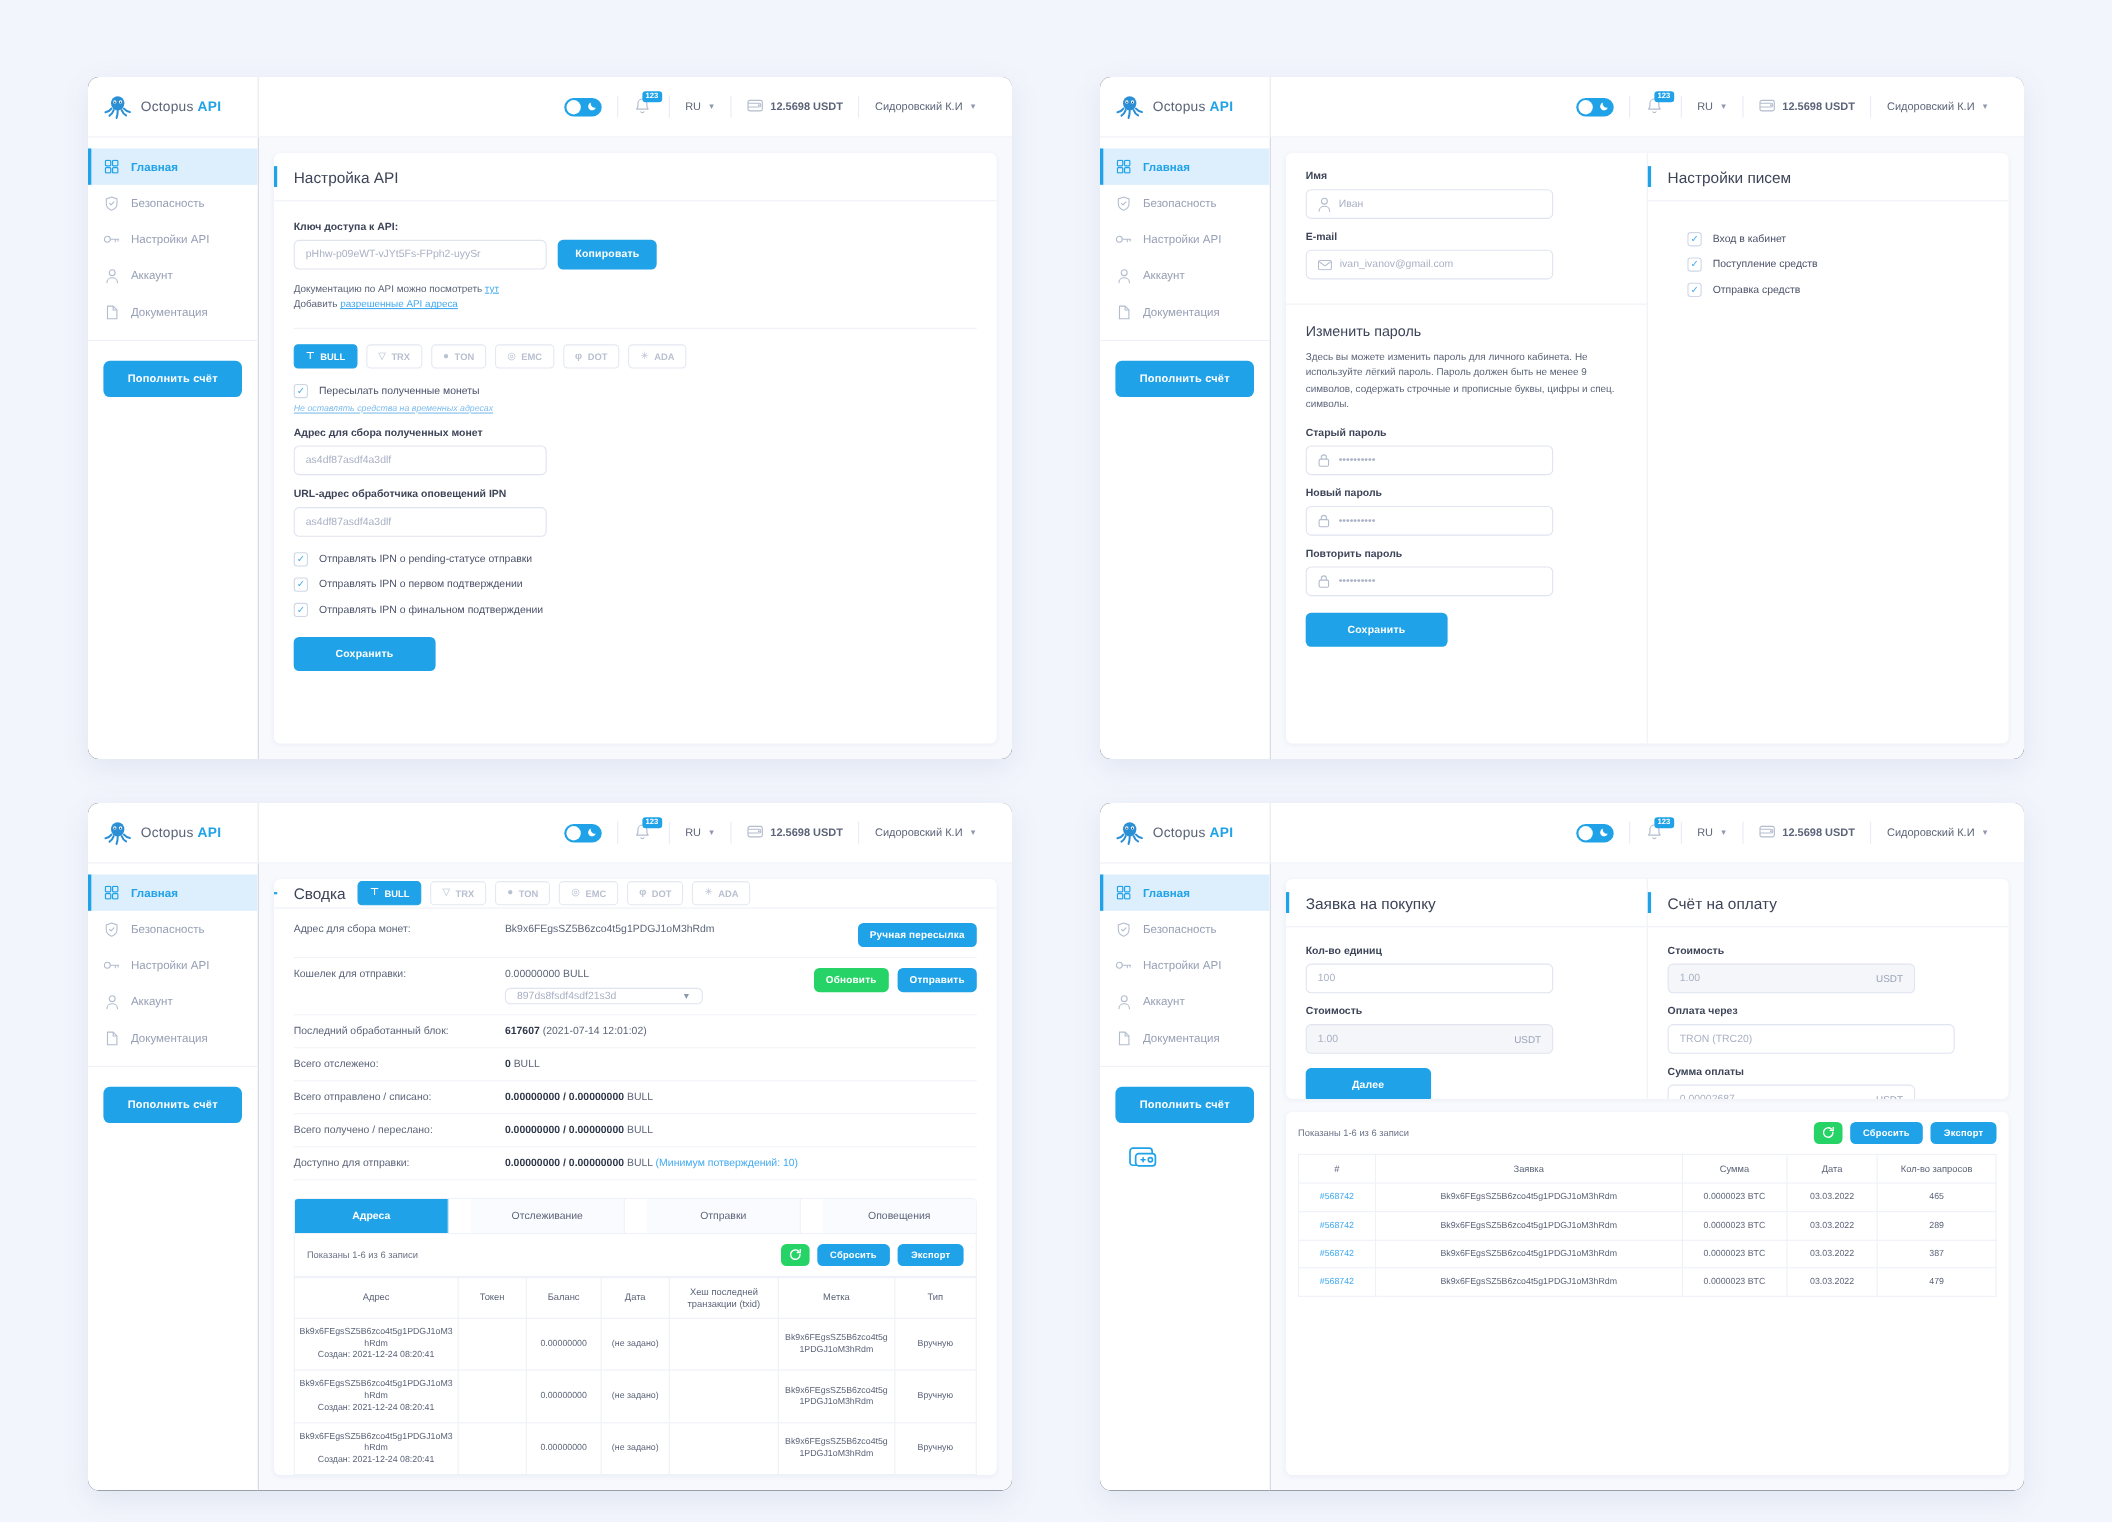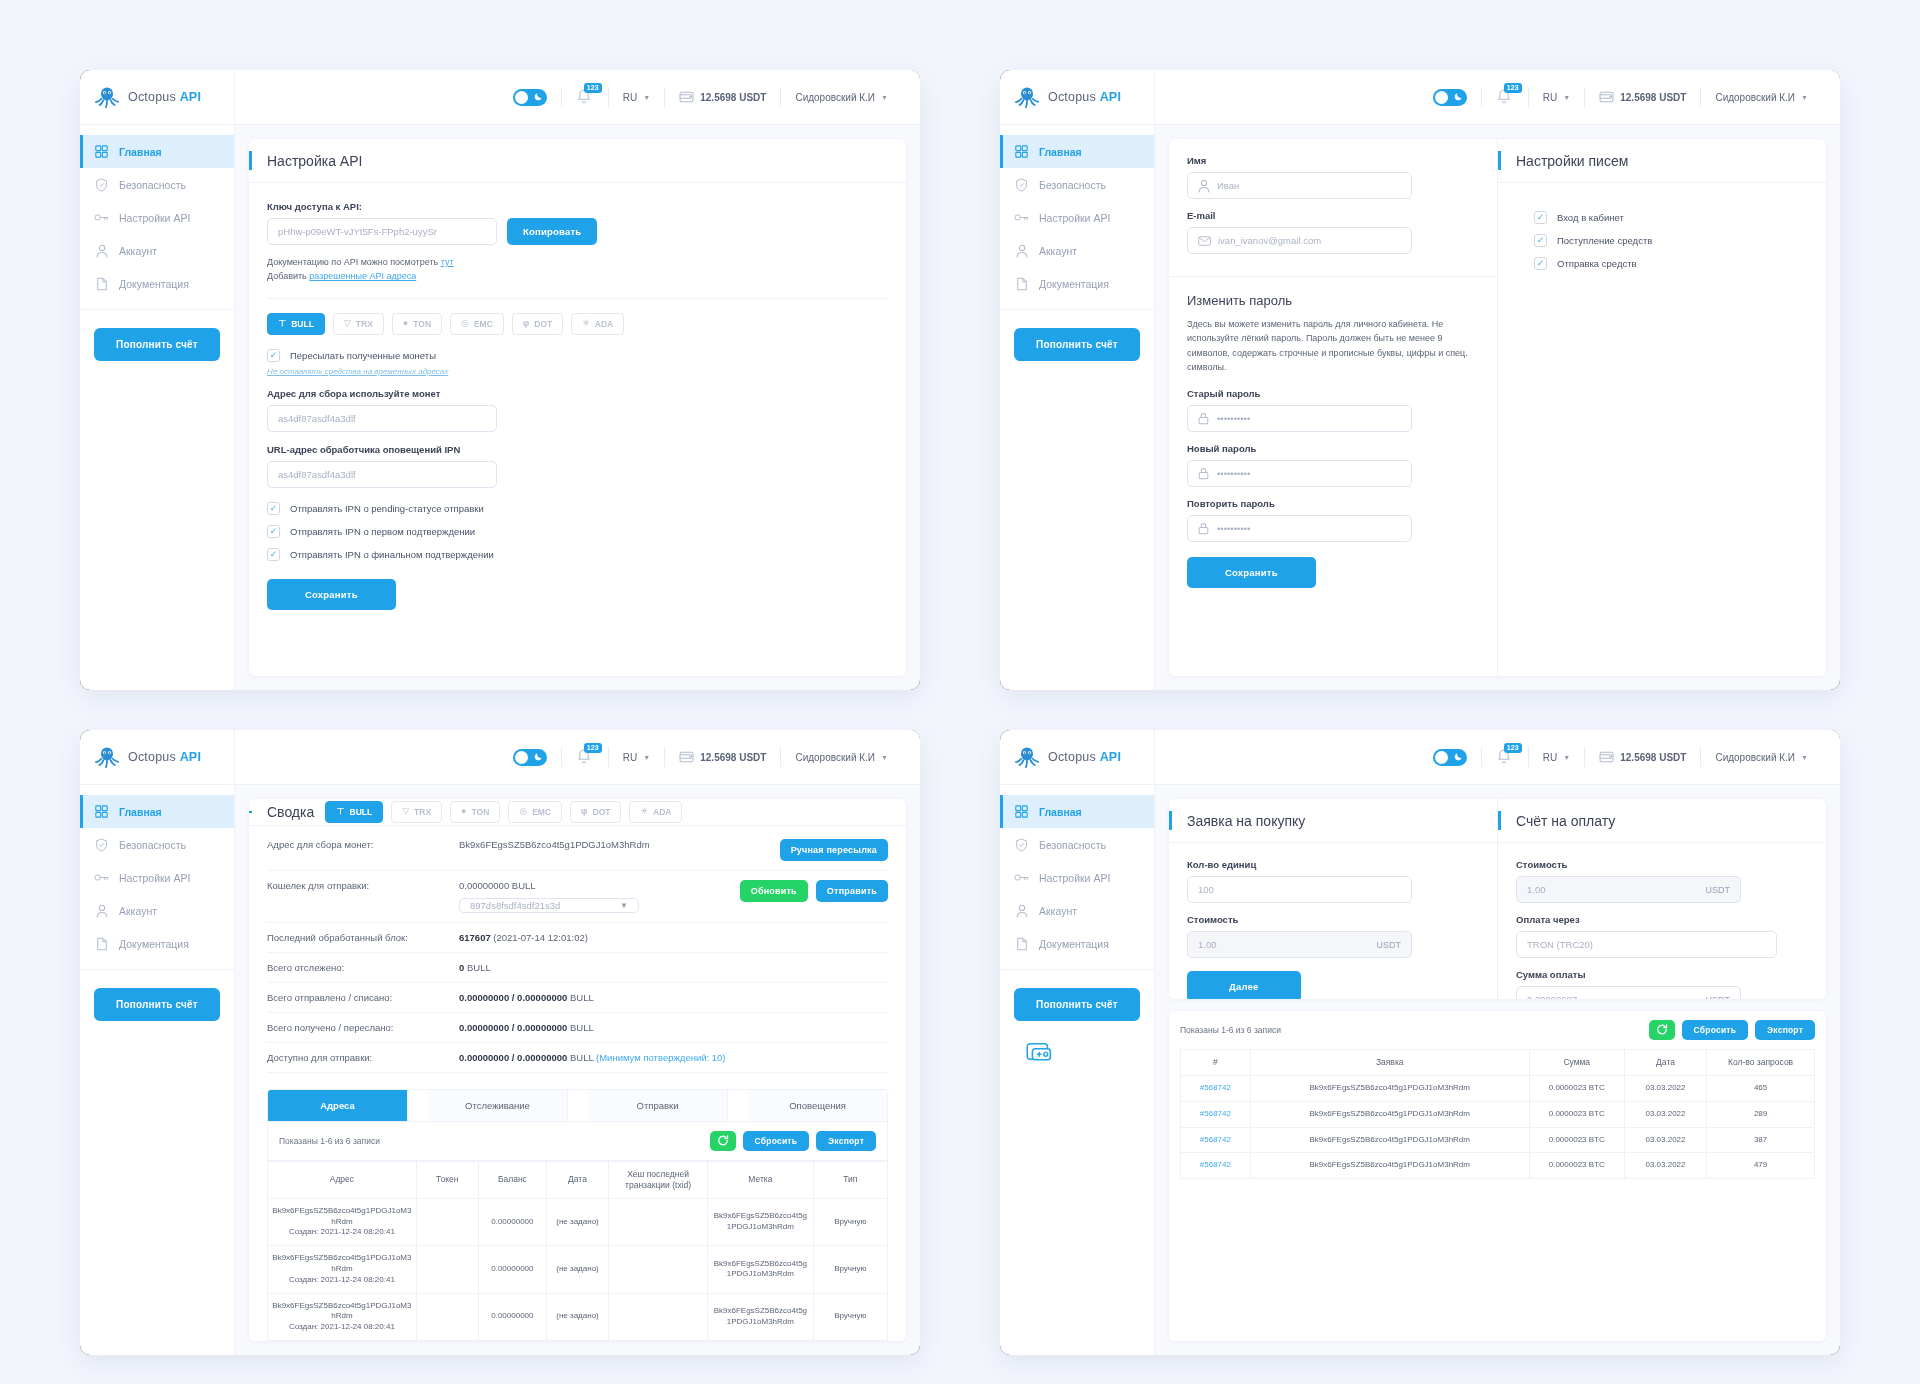--- a/index.html
+++ b/index.html
@@ -311,21 +311,21 @@
       <span>ADA</span>
     </div>
               </div>
             <div style="height:14px"></div>
             <div class="ck-row" style="margin-bottom:2px;">
               <span class="ck">✓</span>
               <span class="ck-lbl">Пересылать полученные монеты</span>
             </div>
             <span class="hint">Не оставлять средства на временных адресах</span>
             <div style="height:12px"></div>
-            <span class="lbl">Адрес для сбора используйте монет</span>
+            <span class="lbl">Адрес для сбора полученных монет</span>
             <div class="inp" style="width:230px;">
                 <span>as4df87asdf4a3dlf</span>
               </div>
             <div style="height:12px"></div>
             <span class="lbl">URL-адрес обработчика оповещений IPN</span>
             <div class="inp" style="width:230px;">
                 <span>as4df87asdf4a3dlf</span>
               </div>
             <div style="height:14px"></div>
             

